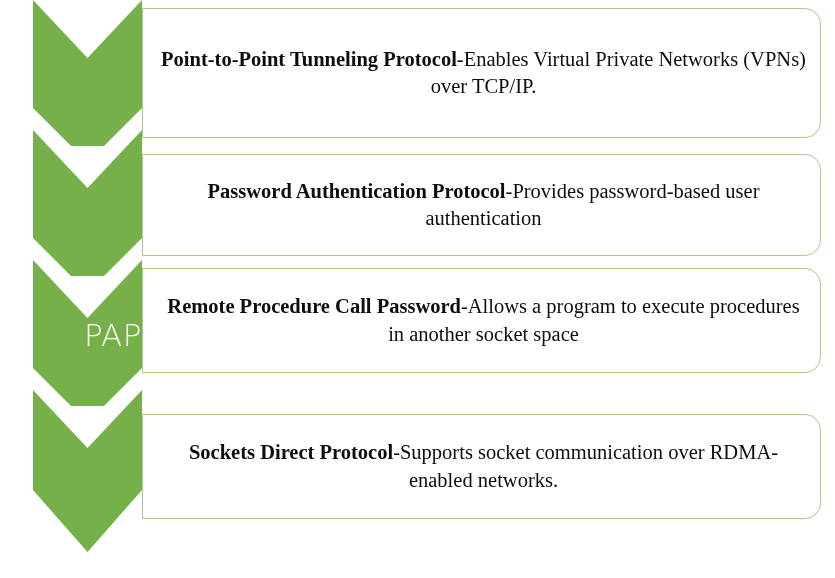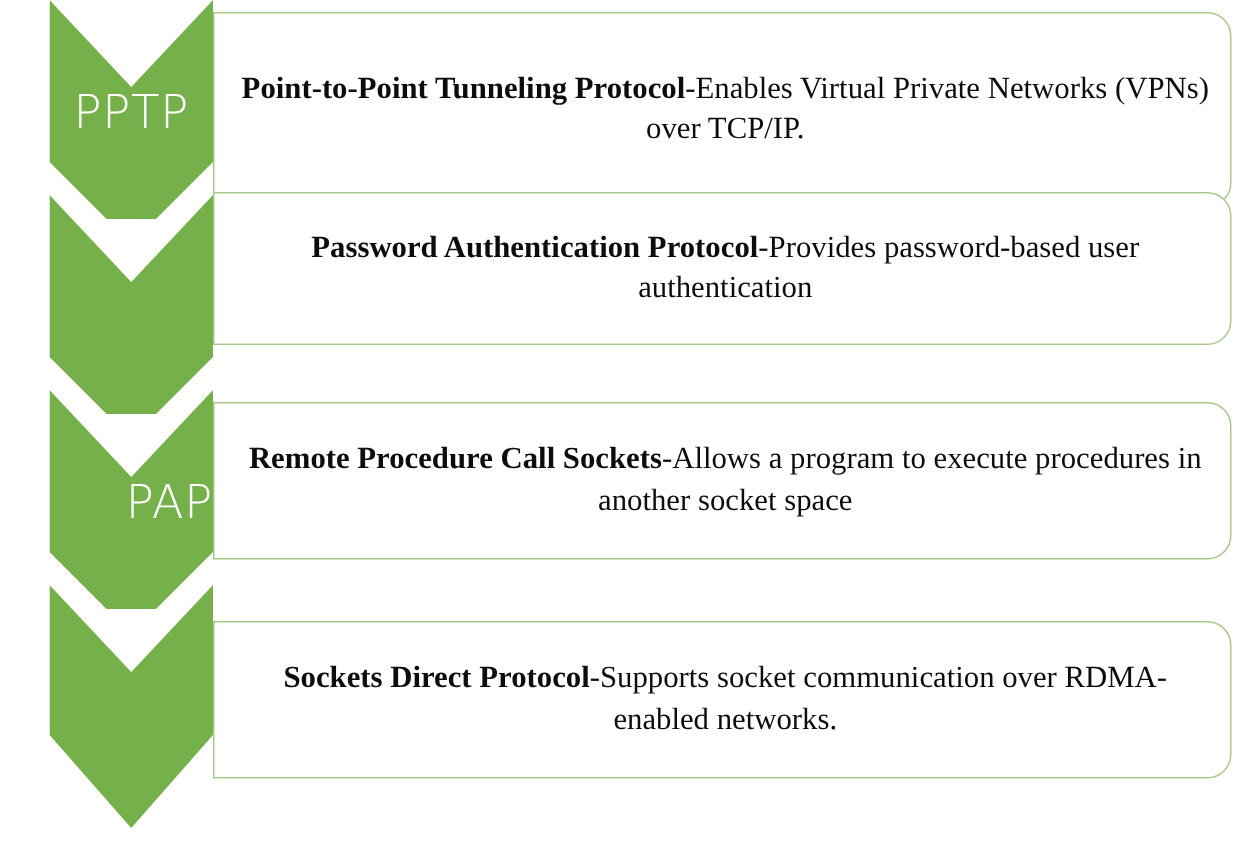--- a/index.html
+++ b/index.html
@@ -90,36 +90,35 @@
   
   .row-0 .chevron { top: 0px;   height: 146px; }
   .row-1 .chevron { top: 130px; height: 146px; }
   .row-2 .chevron { top: 260px; height: 146px; }
   .row-3 .chevron { top: 390px; height: 162px; }
 
   .row-0 .chevron-label { top: 60px; }
   .row-1 .chevron-label { top: 190px; text-align: right; }
 
   .row-0 .textbox { top: 8px;   height: 130px; }
-  .row-1 .textbox { top: 128px; height: 102px; }
+  .row-1 .textbox { top: 154px; height: 102px; }
   .row-2 .textbox { top: 268px; height: 105px; }
   .row-3 .textbox { top: 398px; height: 105px; margin-top: 16px; }
 </style>
 </head>
 <body>
 
 <div id="diagram">
 
   <div class="row row-0">
     <div class="chevron">
       <svg class="chevron-shape" viewBox="0 0 109 146" preserveAspectRatio="none">
         <path d="M0,0 L109,0 L109,108 L71,146 L38,146 L0,108 Z M0,0 L54.5,58 L109,0 Z" fill="#ffffff"></path>
         <path d="M0,0 L54.5,58 L109,0 L109,108 L71,146 L38,146 L0,108 Z" fill="#76b04a"></path>
       </svg>
-      <div class="chevron-label">PPTP</div>
     </div>
     <div class="textbox">
       <div class="textbox-inner">
         <span class="proto-name">Point-to-Point Tunneling Protocol</span><span class="proto-desc">-</span><span class="proto-desc">Enables Virtual Private Networks (VPNs) over TCP/IP.</span>
       </div>
     </div>
   </div>
 
   <div class="row row-1">
     <div class="chevron">
@@ -137,21 +136,21 @@
 
   <div class="row row-2">
     <div class="chevron">
       <svg class="chevron-shape" viewBox="0 0 109 146" preserveAspectRatio="none">
         <path d="M0,0 L54.5,58 L109,0 L109,108 L71,146 L38,146 L0,108 Z" fill="#76b04a"></path>
       </svg>
 
     </div>
     <div class="textbox">
       <div class="textbox-inner">
-        <span class="proto-name">Remote Procedure Call Sockets</span><span class="proto-desc">-</span><span class="proto-desc">Allows a program to execute procedures in another socket space</span>
+        <span class="proto-name">Remote Procedure Call Password</span><span class="proto-desc">-</span><span class="proto-desc">Allows a program to execute procedures in another socket space</span>
       </div>
     </div>
   </div>
 
   <div class="row row-3">
     <div class="chevron">
       <svg class="chevron-shape" viewBox="0 0 109 162" preserveAspectRatio="none">
         <path d="M0,0 L54.5,58 L109,0 L109,100 L54.5,162 L0,100 Z" fill="#76b04a"></path>
       </svg>
 

